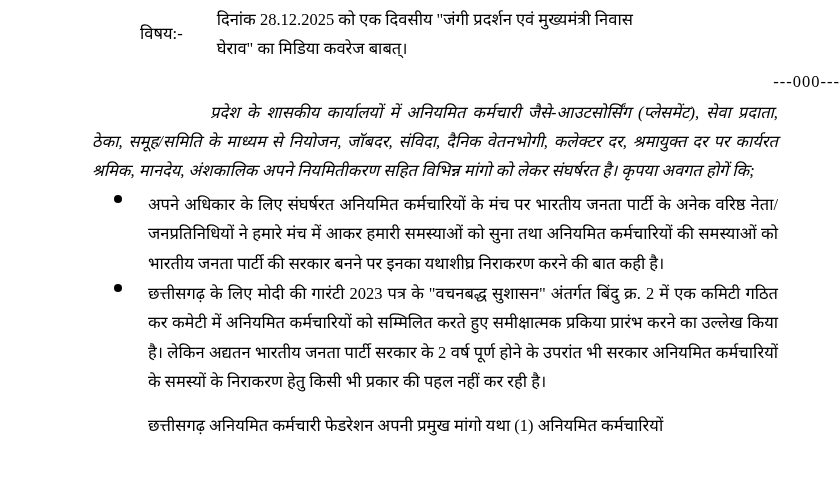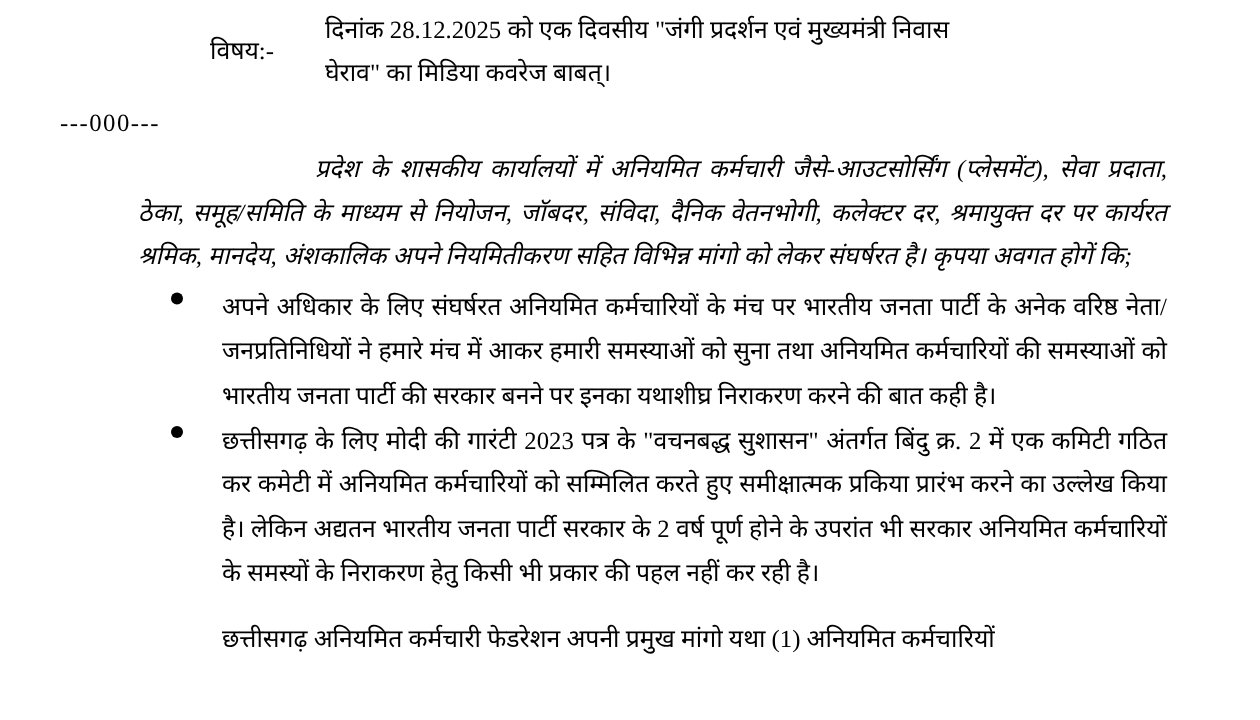--- a/index.html
+++ b/index.html
@@ -47,21 +47,21 @@
     line-height: 1.75;
     text-align: justify;
     text-justify: inter-word;
   }
   .subject-text .ln2 {
     display: block;
     text-align: left;
   }
 
   .separator {
-    text-align: left;
+    text-align: right;
     font-size: 16.5px;
     letter-spacing: 1px;
     margin: 8px 0 6px 0;
     padding-left: 40px;
   }
 
   .para {
     padding: 0 62px 0 92px;
     font-size: 16.5px;
     line-height: 1.78;

